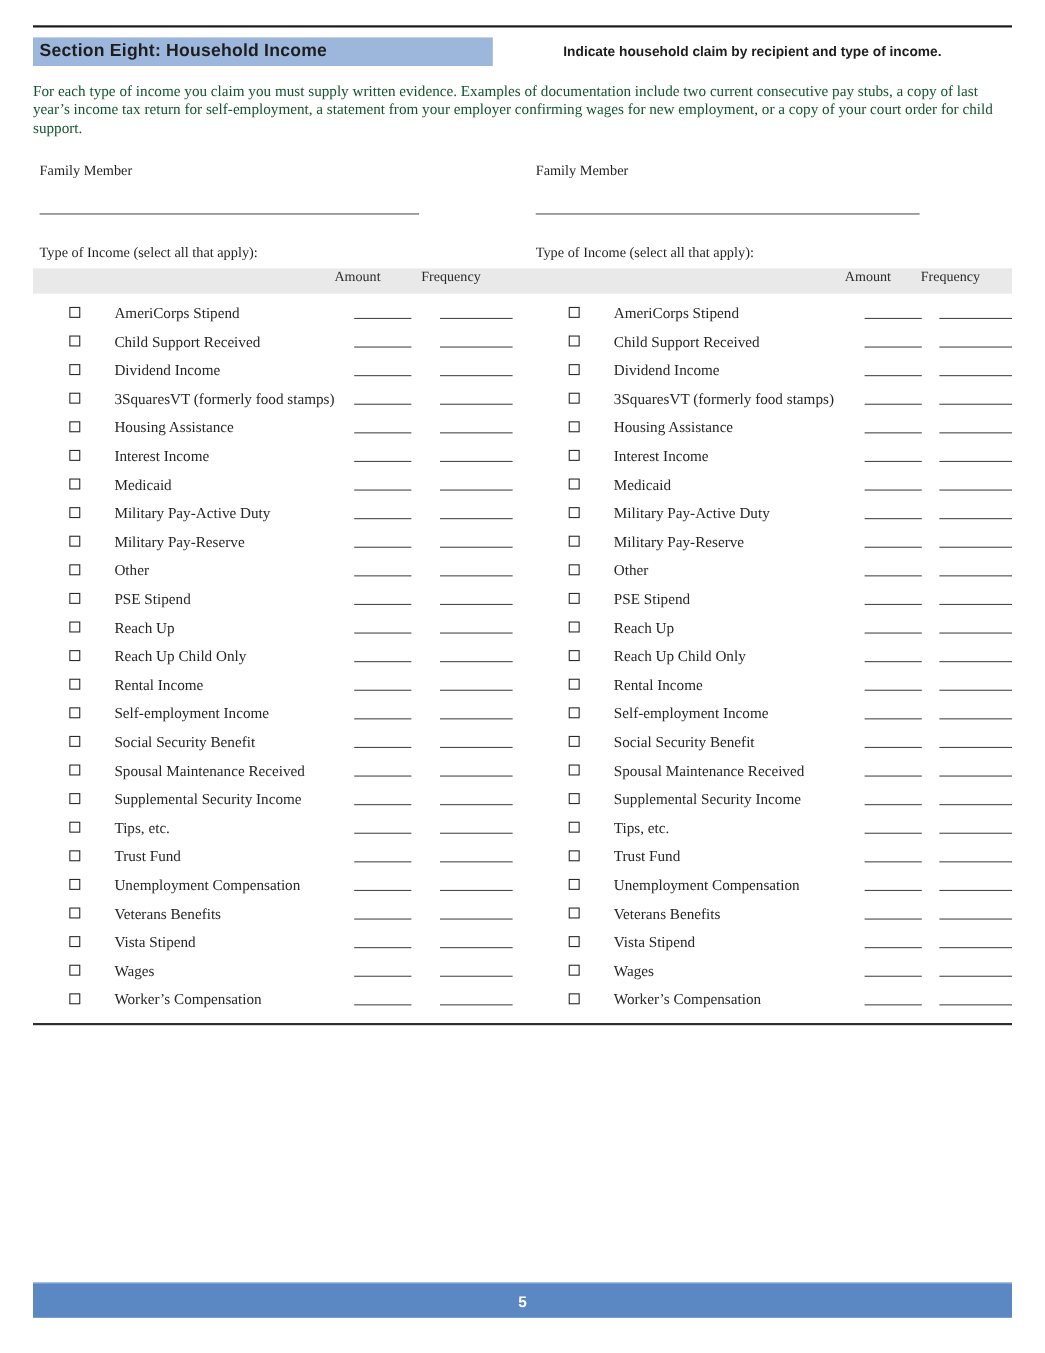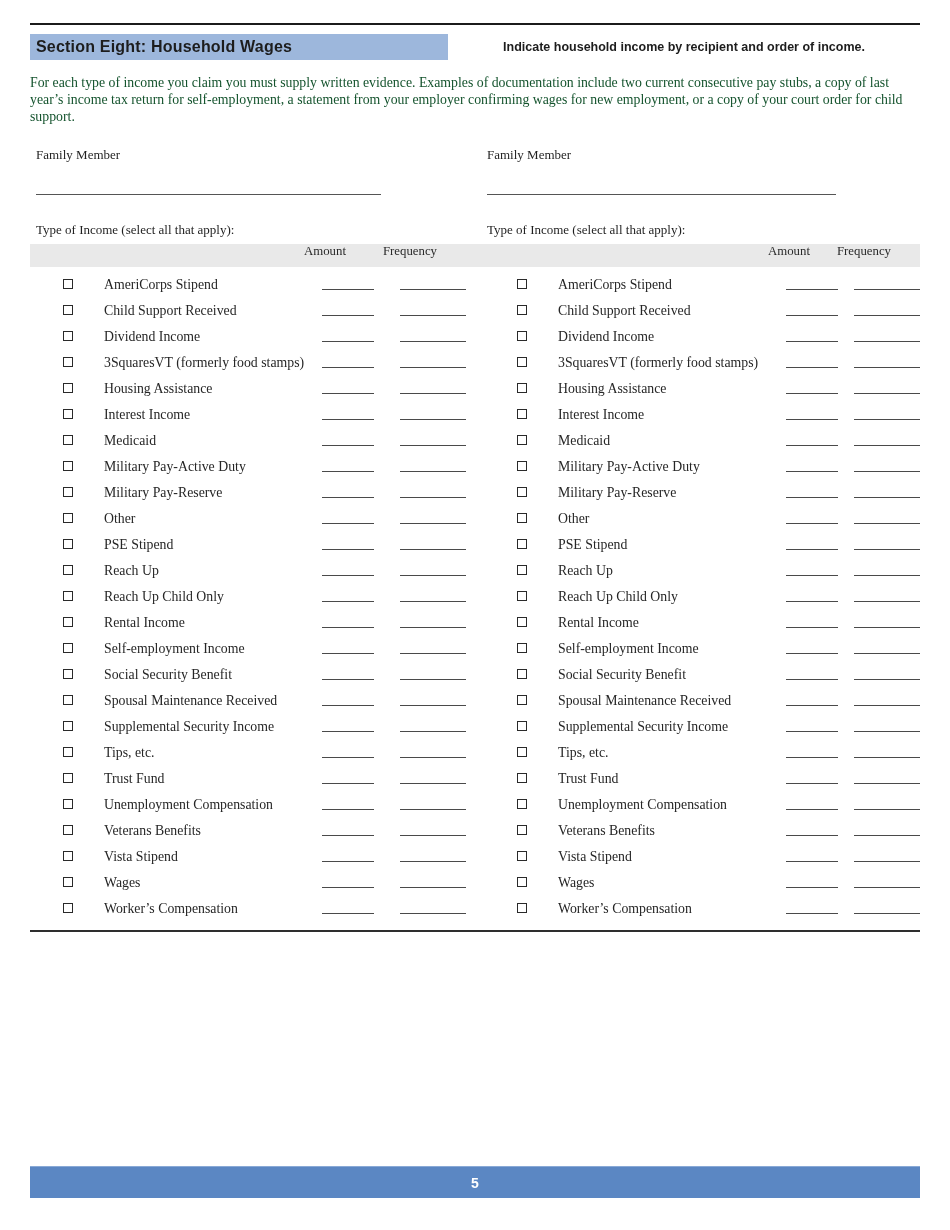--- a/index.html
+++ b/index.html
@@ -79,22 +79,22 @@
   }
 </style>
 </head>
 <body>
 
 <div class="page">
 
   <div class="top-rule"></div>
 
   <div class="header-row">
-    <div class="section-title">Section Eight: Household Wages</div>
-    <div class="section-note">Indicate household income by recipient and order of income.</div>
+    <div class="section-title">Section Eight: Household Income</div>
+    <div class="section-note">Indicate household claim by recipient and type of income.</div>
   </div>
 
   <div class="intro">For each type of income you claim you must supply written evidence. Examples of documentation include two current consecutive pay stubs, a copy of last year’s income tax return for self-employment, a statement from your employer confirming wages for new employment, or a copy of your court order for child support.</div>
 
   <div class="halves fm-block">
     <div class="half left">
       <div class="fm-label">Family Member</div>
       <div class="name-line"></div>
     </div>
     <div class="half right">

